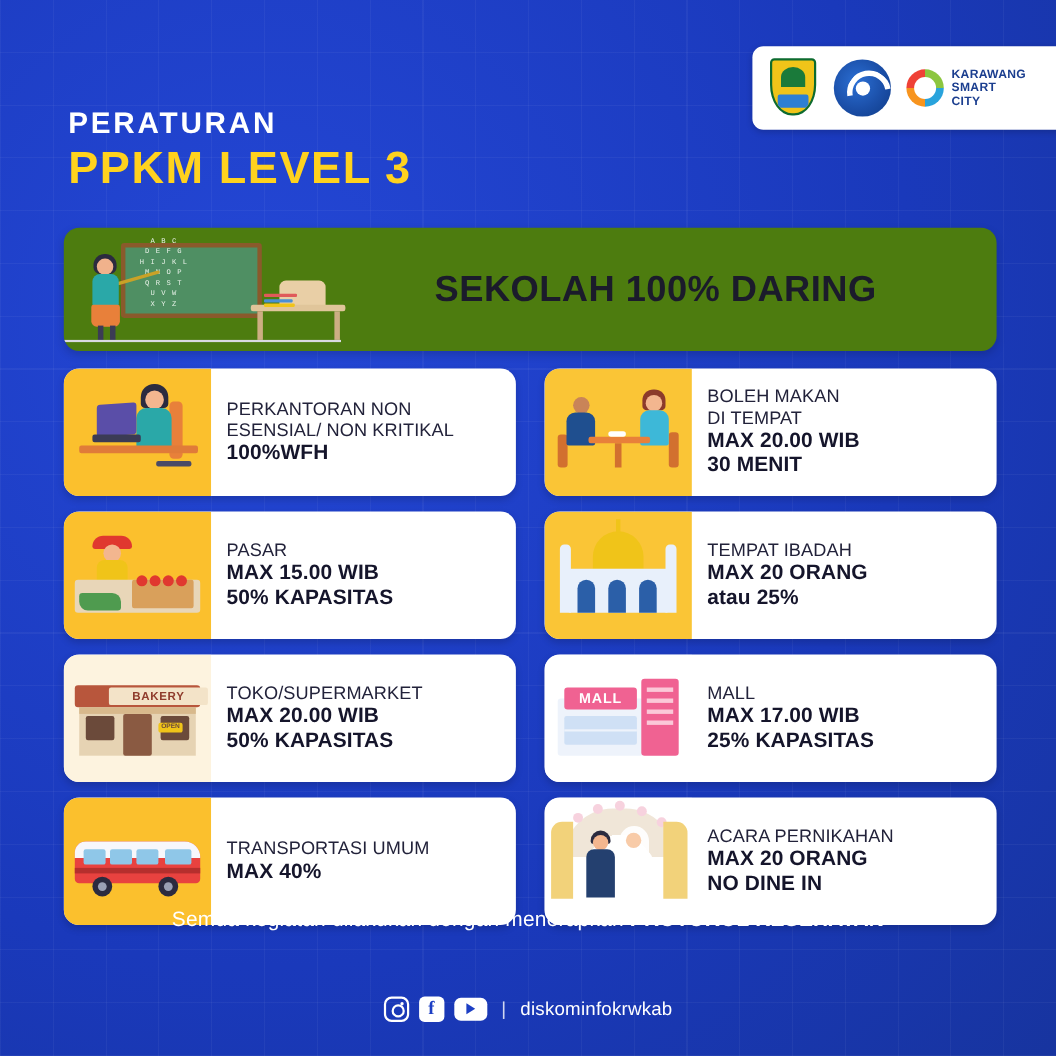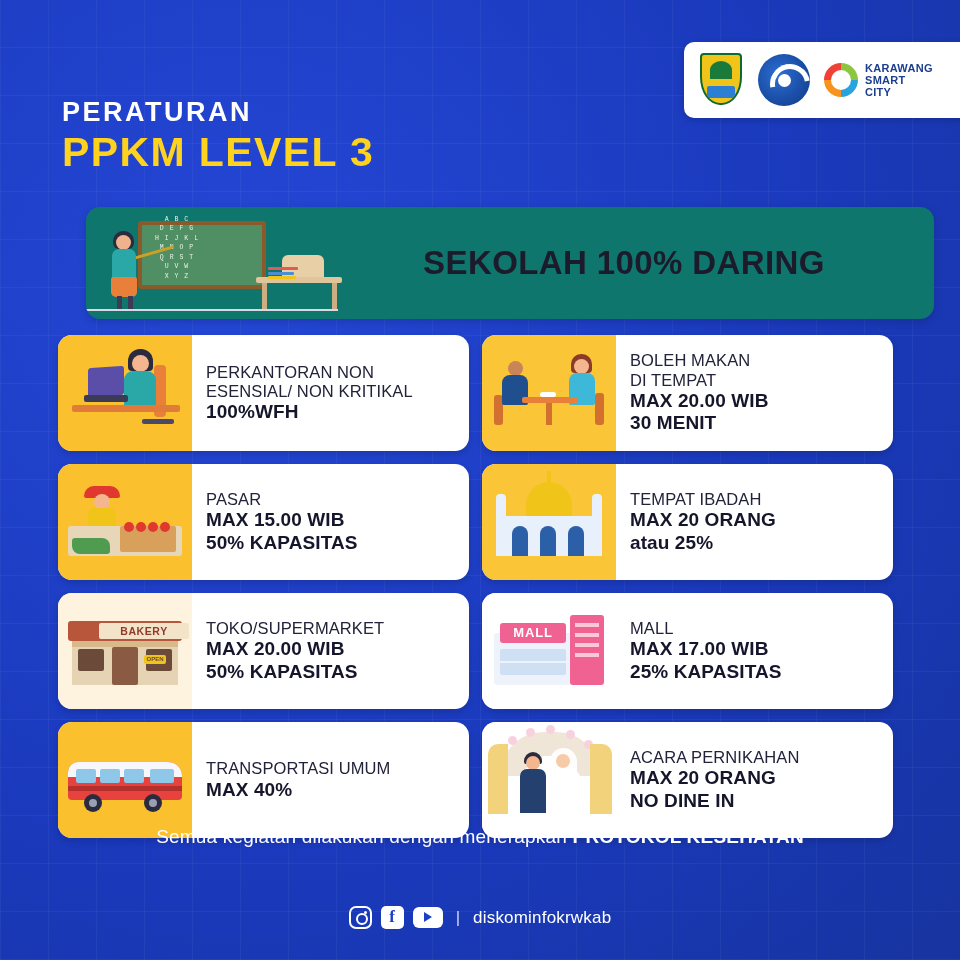--- a/index.html
+++ b/index.html
@@ -105,25 +105,24 @@
   }
   .title-line2 {
     font-size: 41px; font-weight: bold; color: #ffd21e;
     letter-spacing: 1.4px; line-height: 1.08; margin-top: 4px;
   }
 
   
   .banner {
     position: absolute; left: 58px; top: 207px;
     width: 848px; height: 112px;
-    background: #0f766e; border-radius: 14px;
+    background: #4d7c0f; border-radius: 14px;
     display: flex; align-items: center;
     box-shadow: 0 3px 8px rgba(0,0,0,0.16);
     overflow: hidden;
-    margin-left: 28px;
   }
   .banner-art { width: 252px; height: 112px; position: relative; flex: 0 0 252px; }
   .banner-text {
     flex: 1; text-align: center;
     font-size: 33px; font-weight: bold; color: #1b1b2b;
     letter-spacing: 0.4px; padding-right: 24px;
   }
 
   
   .board {
@@ -190,21 +189,20 @@
 
   
   .grid {
     position: absolute; left: 58px; top: 335px;
     width: 848px;
     display: grid;
     grid-template-columns: 411px 411px;
     grid-auto-rows: 116px;
     column-gap: 26px;
     row-gap: 14px;
-    gap: 13px;
   }
   .card {
     background: #ffffff; border-radius: 14px;
     display: flex; align-items: stretch; overflow: hidden;
     box-shadow: 0 3px 7px rgba(0,0,0,0.16);
   }
   .card-art {
     flex: 0 0 134px; width: 134px; position: relative; overflow: hidden;
   }
   .card-body {

